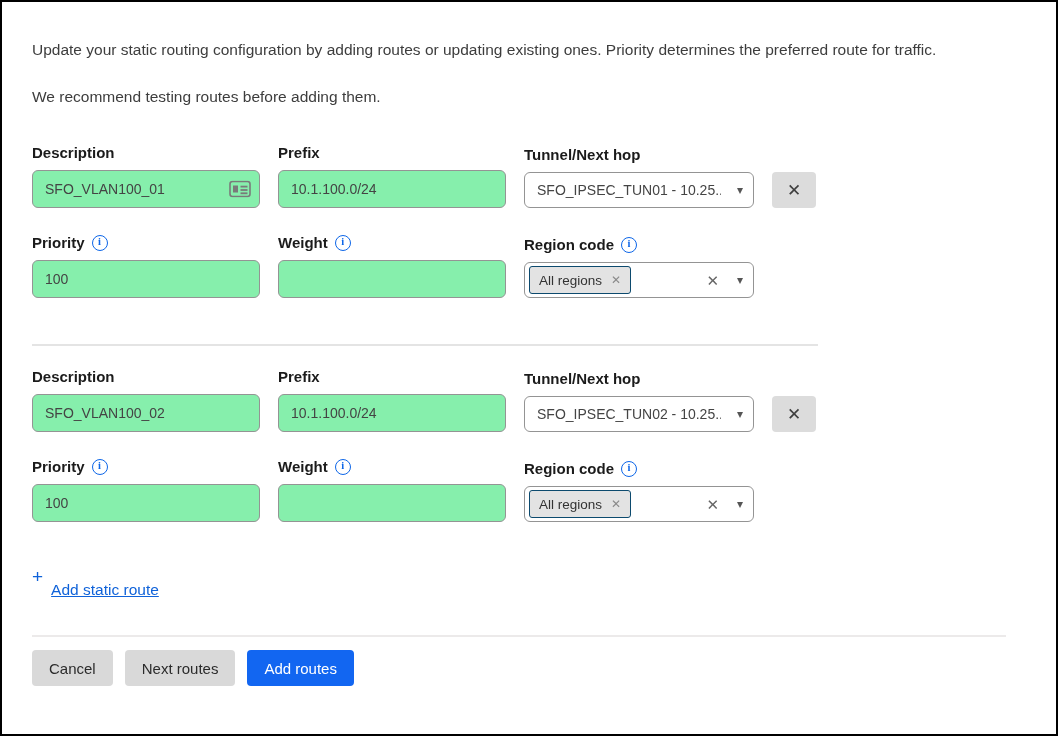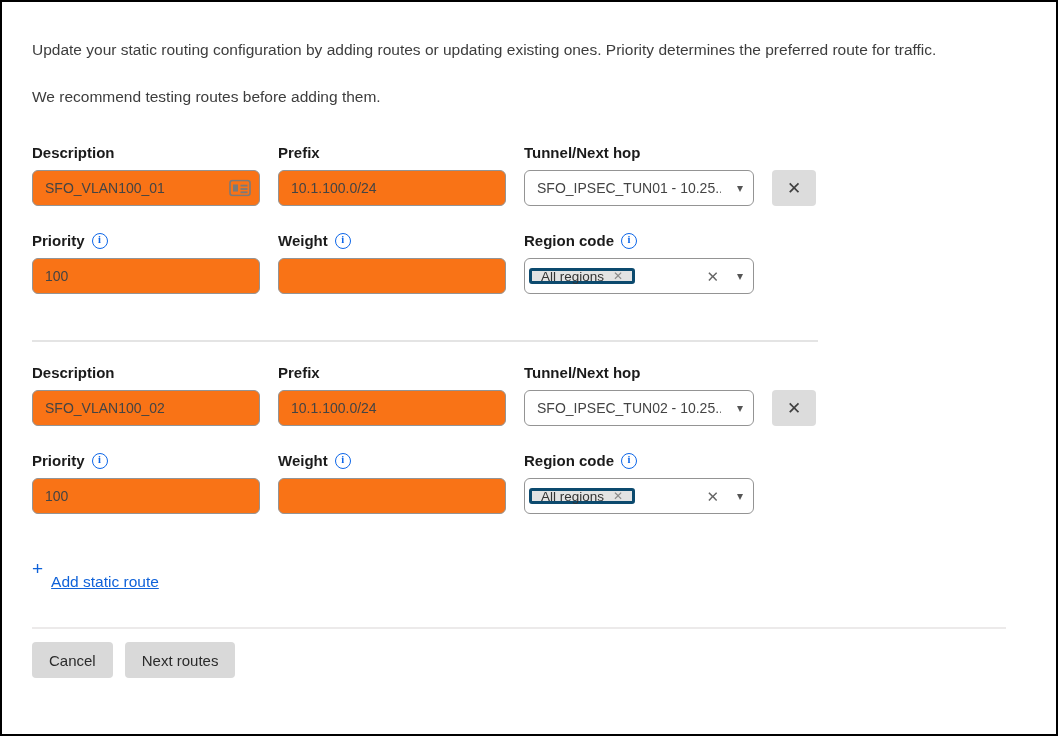--- a/index.html
+++ b/index.html
@@ -47,24 +47,24 @@
     border: 1.4px solid #0d66e8; border-radius: 50%;
     color: #0d66e8; font-size: 10.5px; font-weight: 700;
     display: inline-flex; align-items: center; justify-content: center;
     font-family: "Liberation Serif", serif;
     line-height: 1;
   }
 
   .text-input {
     height: 36px; width: 100%;
     border: 1px solid #949494; border-radius: 6px;
-    padding: 12px 12px;
+    padding: 18px 12px;
     font-size: 14px; color: #444;
     font-family: "Liberation Sans", sans-serif;
-    background: #f97316;
+    background: #86efac;
     outline: none;
   }
   .input-wrap { position: relative; }
   .contact-card-icon {
     position: absolute; right: 9px; top: 50%;
     transform: translateY(-50%);
     line-height: 0;
   }
 
   .select-box {
@@ -89,22 +89,22 @@
   .multiselect-box {
     position: relative;
     height: 36px; width: 100%;
     border: 1px solid #949494; border-radius: 6px;
     background: #fff;
     display: flex; align-items: center;
     padding: 0 56px 0 4px;
   }
   .region-chip {
     display: inline-flex; align-items: center; gap: 9px;
-    height: 16px;
-    background: #e3e3e3; border: 3px solid #0c4a6e; border-radius: 3px;
+    height: 28px;
+    background: #e3e3e3; border: 1px solid #0c4a6e; border-radius: 3px;
     padding: 0 9px;
     font-size: 13.5px; color: #333;
   }
   .chip-remove-icon { font-size: 12px; color: #8a8a8a; line-height: 1; cursor: pointer; }
   .clear-icon {
     position: absolute; right: 34px; top: 50%; transform: translateY(-50%);
     font-size: 15px; color: #666; line-height: 1; cursor: pointer;
   }
 
   .remove-route-button {
@@ -276,16 +276,17 @@
     <a class="add-route-link" href="#">
       <span class="plus-icon">+</span>
       <span class="add-route-text">Add static route</span>
     </a>
 
     <hr class="footer-divider">
 
     <div class="footer-buttons">
       <button class="btn btn-secondary">Cancel</button>
       <button class="btn btn-secondary">Next routes</button>
+      <button class="btn btn-primary">Add routes</button>
     </div>
 
   </div>
 </div>
 
 </body></html>

